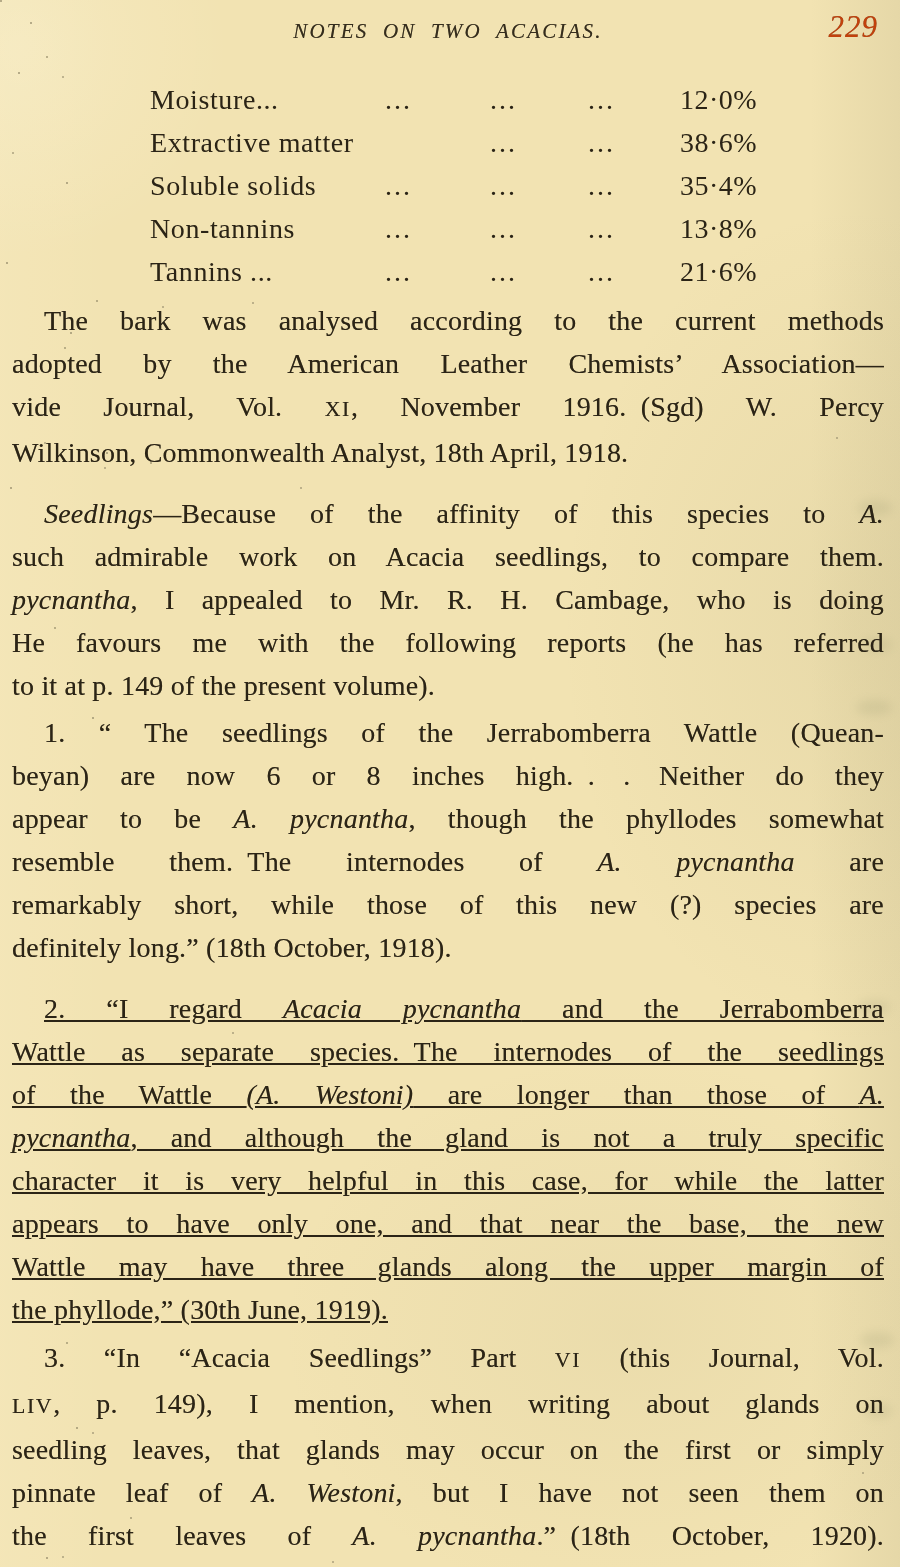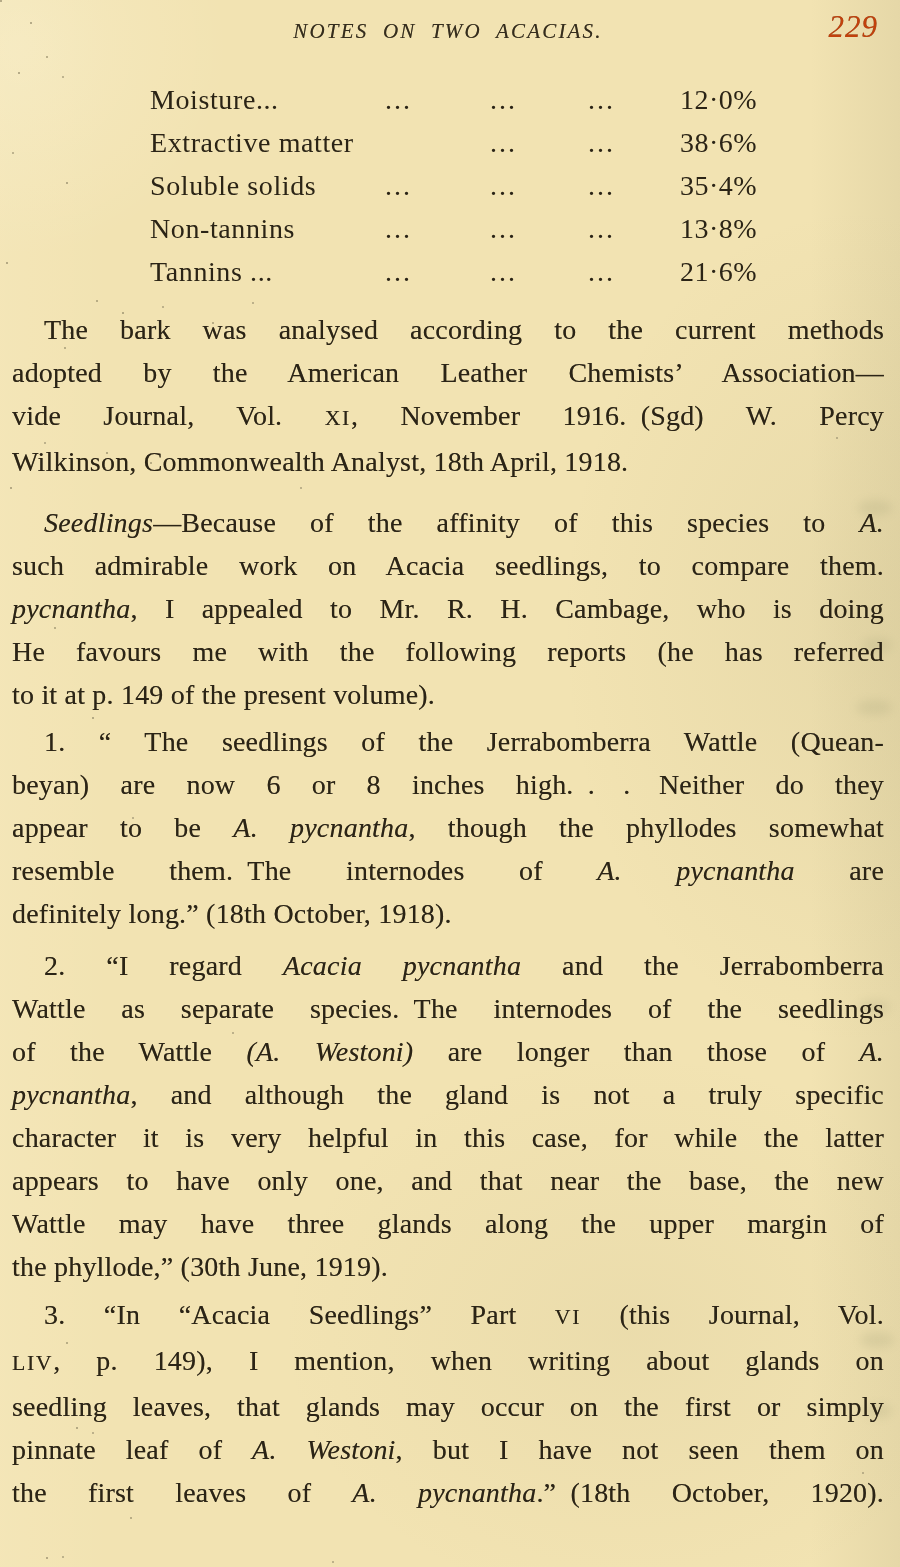--- a/index.html
+++ b/index.html
@@ -66,24 +66,24 @@
   .d1{left:373px;} .d2{left:478px;} .d3{left:576px;}
   .tval{position:absolute;left:668px;letter-spacing:.5px;}
 
   
   .para{font-size:28px;line-height:43px;text-shadow:0 0 .45px rgba(43,36,22,.5);}
   .para .line{text-align:justify;text-align-last:left;letter-spacing:.2px;}
   .para .line.jl{text-align-last:justify;}
   .para .line:first-child{text-indent:32px;}
   .seg-i{font-style:italic;}
   .seg-sc{font-size:.78em;letter-spacing:1.6px;}
-  #para-bark{margin-top:9px;}
+  #para-bark{}
   #para-seedlings{margin-top:18px;}
   #para-report-1{margin-top:4px;}
-  #para-report-2{margin-top:9px;}
+  #para-report-2{margin-top:18px;text-decoration:underline;}
   #para-report-3{margin-top:5px;}
 </style>
 </head>
 <body>
 
 <div class="paper-texture"></div>
 <div class="speckles"></div>
 <div class="ghosts">
   <i class="g1"></i>
     <i class="g2"></i>
@@ -149,20 +149,21 @@
       <div class="line jl"><span class="seg-r">such admirable work on Acacia seedlings, to compare them.</span></div>
       <div class="line jl"><span class="seg-i">pycnantha</span><span class="seg-r">, I appealed to Mr. R. H. Cambage, who is doing</span></div>
       <div class="line jl"><span class="seg-r">He favours me with the following reports (he has referred</span></div>
       <div class="line"><span class="seg-r">to it at p. 149 of the present volume).</span></div>
     </div>
   <div class="para" id="para-report-1">
       <div class="line jl"><span class="seg-r">1. “ The seedlings of the Jerrabomberra Wattle (Quean-</span></div>
       <div class="line jl"><span class="seg-r">beyan) are now 6 or 8 inches high. .  .  Neither do they</span></div>
       <div class="line jl"><span class="seg-r">appear to be </span><span class="seg-i">A. pycnantha</span><span class="seg-r">, though the phyllodes somewhat</span></div>
       <div class="line jl"><span class="seg-r">resemble them. The internodes of </span><span class="seg-i">A. pycnantha</span><span class="seg-r"> are</span></div>
+      <div class="line jl"><span class="seg-r">remarkably short, while those of this new (?) species are</span></div>
       <div class="line"><span class="seg-r">definitely long.” (18th October, 1918).</span></div>
     </div>
   <div class="para" id="para-report-2">
       <div class="line jl"><span class="seg-r">2. “I regard </span><span class="seg-i">Acacia pycnantha</span><span class="seg-r"> and the Jerrabomberra</span></div>
       <div class="line jl"><span class="seg-r">Wattle as separate species. The internodes of the seedlings</span></div>
       <div class="line jl"><span class="seg-r">of the Wattle </span><span class="seg-i">(A. Westoni)</span><span class="seg-r"> are longer than those of </span><span class="seg-i">A.</span></div>
       <div class="line jl"><span class="seg-i">pycnantha</span><span class="seg-r">, and although the gland is not a truly specific</span></div>
       <div class="line jl"><span class="seg-r">character it is very helpful in this case, for while the latter</span></div>
       <div class="line jl"><span class="seg-r">appears to have only one, and that near the base, the new</span></div>
       <div class="line jl"><span class="seg-r">Wattle may have three glands along the upper margin of</span></div>

